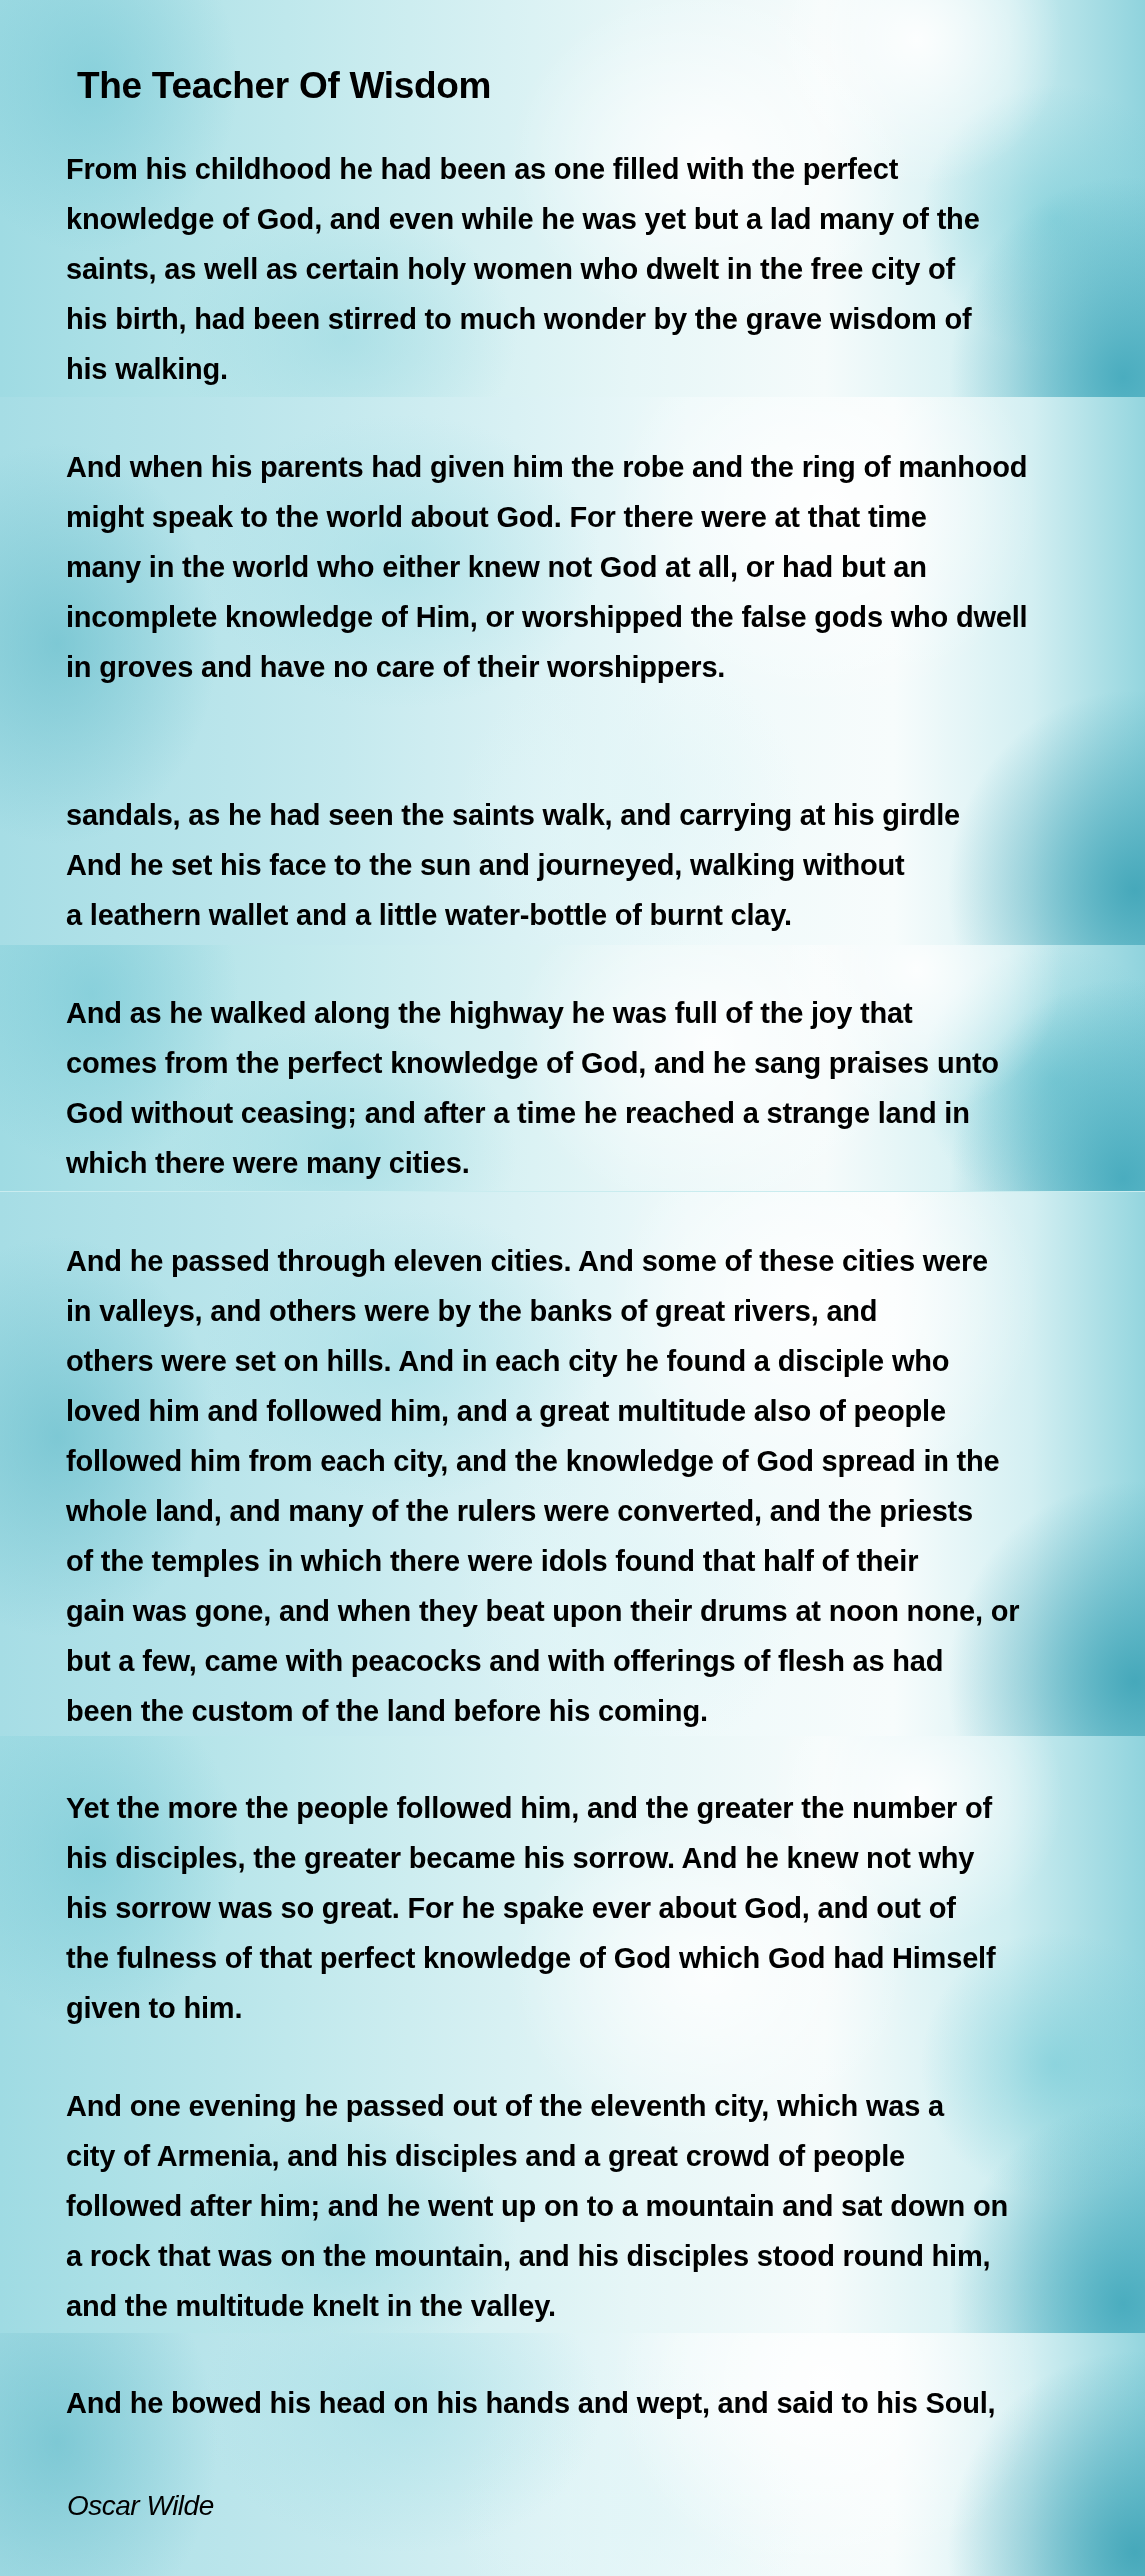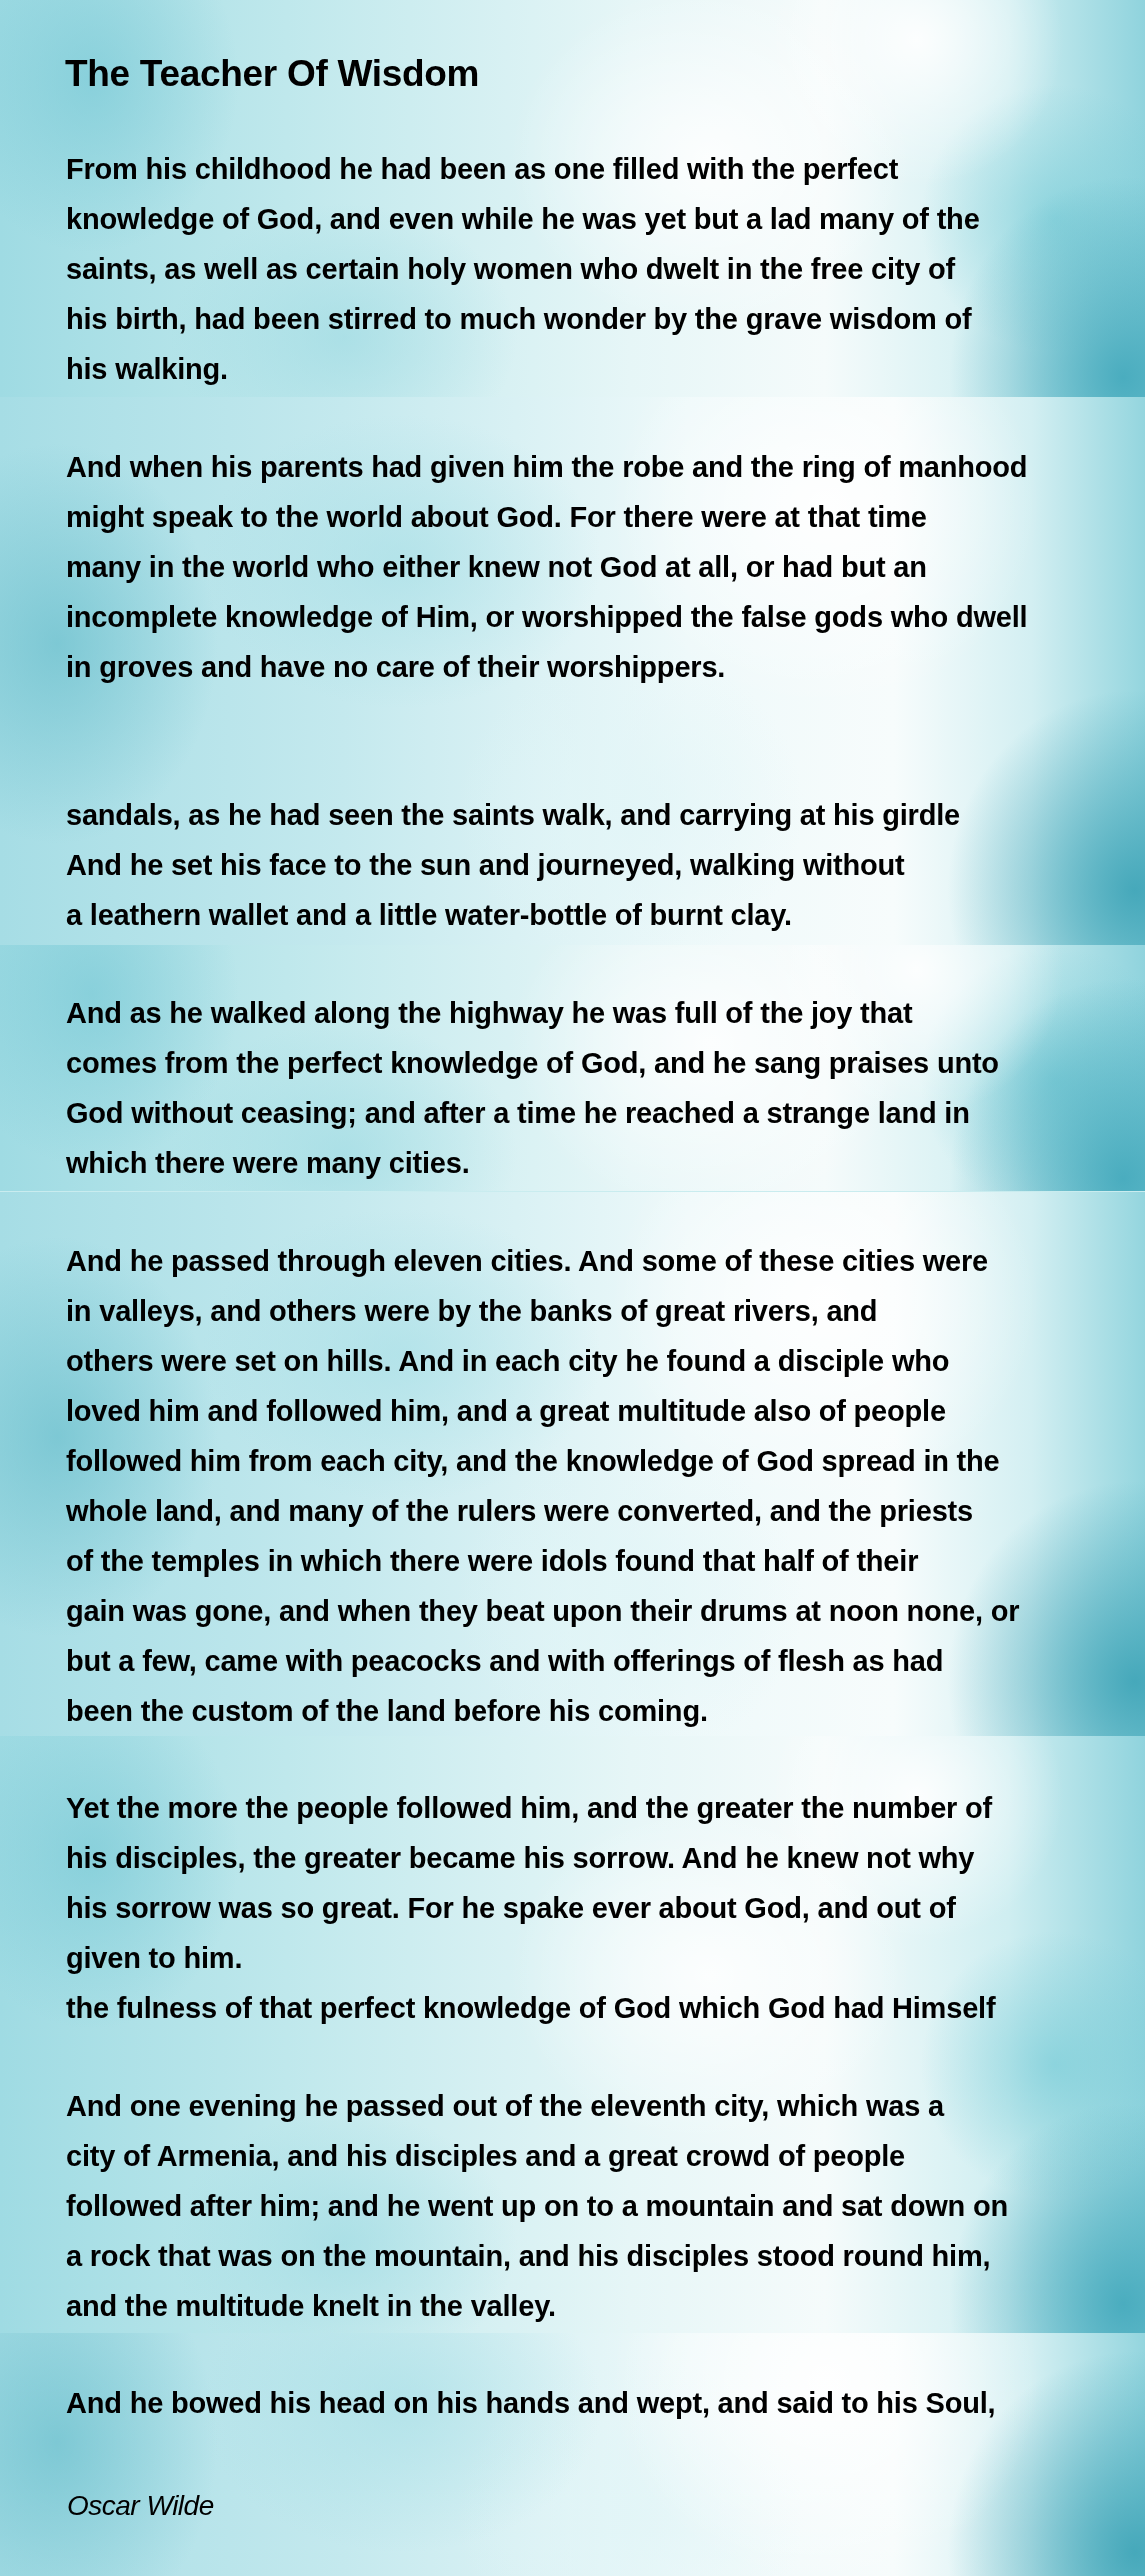--- a/index.html
+++ b/index.html
@@ -43,21 +43,21 @@
   .content {
     position: absolute;
     left: 0; top: 0;
     width: 1146px;
     height: 2576px;
   }
   .title {
     position: absolute;
     left: 65px;
     top: 50px;
-    margin: 0;
+    margin: 12px;
     font-size: 37px;
     font-weight: bold;
     line-height: 48px;
     letter-spacing: -0.3px;
     white-space: nowrap;
   }
   .para {
     position: absolute;
     left: 65px;
     margin: 1px;
@@ -136,22 +136,22 @@
     <span class="line">of the temples in which there were idols found that half of their</span>
     <span class="line">gain was gone, and when they beat upon their drums at noon none, or</span>
     <span class="line">but a few, came with peacocks and with offerings of flesh as had</span>
     <span class="line">been the custom of the land before his coming.</span>
   </p>
 
   <p class="para" style="top:1782px;">
     <span class="line">Yet the more the people followed him, and the greater the number of</span>
     <span class="line">his disciples, the greater became his sorrow. And he knew not why</span>
     <span class="line">his sorrow was so great. For he spake ever about God, and out of</span>
+    <span class="line">the fulness of that perfect knowledge of God which God had Himself</span>
     <span class="line">given to him.</span>
-    <span class="line">the fulness of that perfect knowledge of God which God had Himself</span>
   </p>
 
   <p class="para" style="top:2080px;">
     <span class="line">And one evening he passed out of the eleventh city, which was a</span>
     <span class="line">city of Armenia, and his disciples and a great crowd of people</span>
     <span class="line">followed after him; and he went up on to a mountain and sat down on</span>
     <span class="line">a rock that was on the mountain, and his disciples stood round him,</span>
     <span class="line">and the multitude knelt in the valley.</span>
   </p>
 

